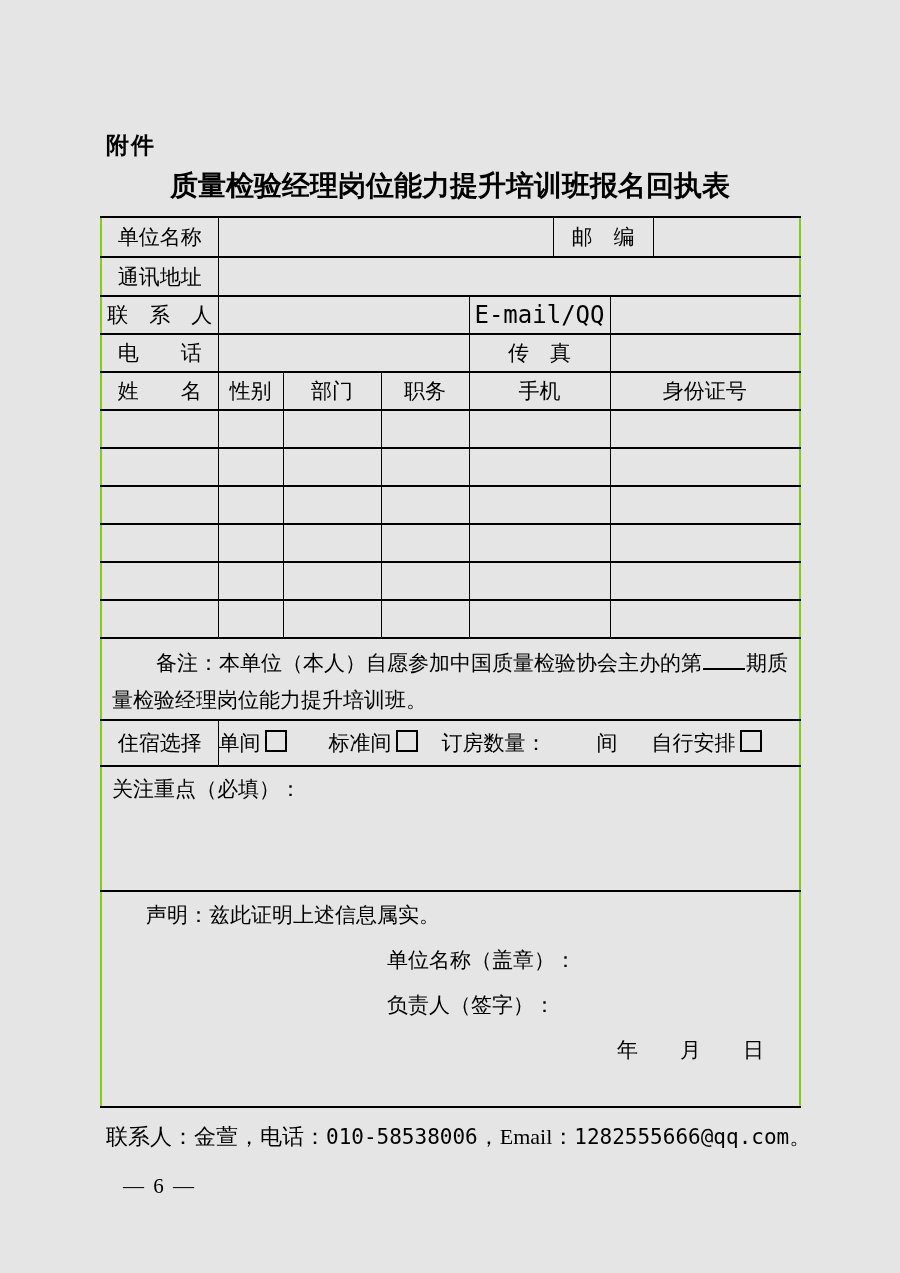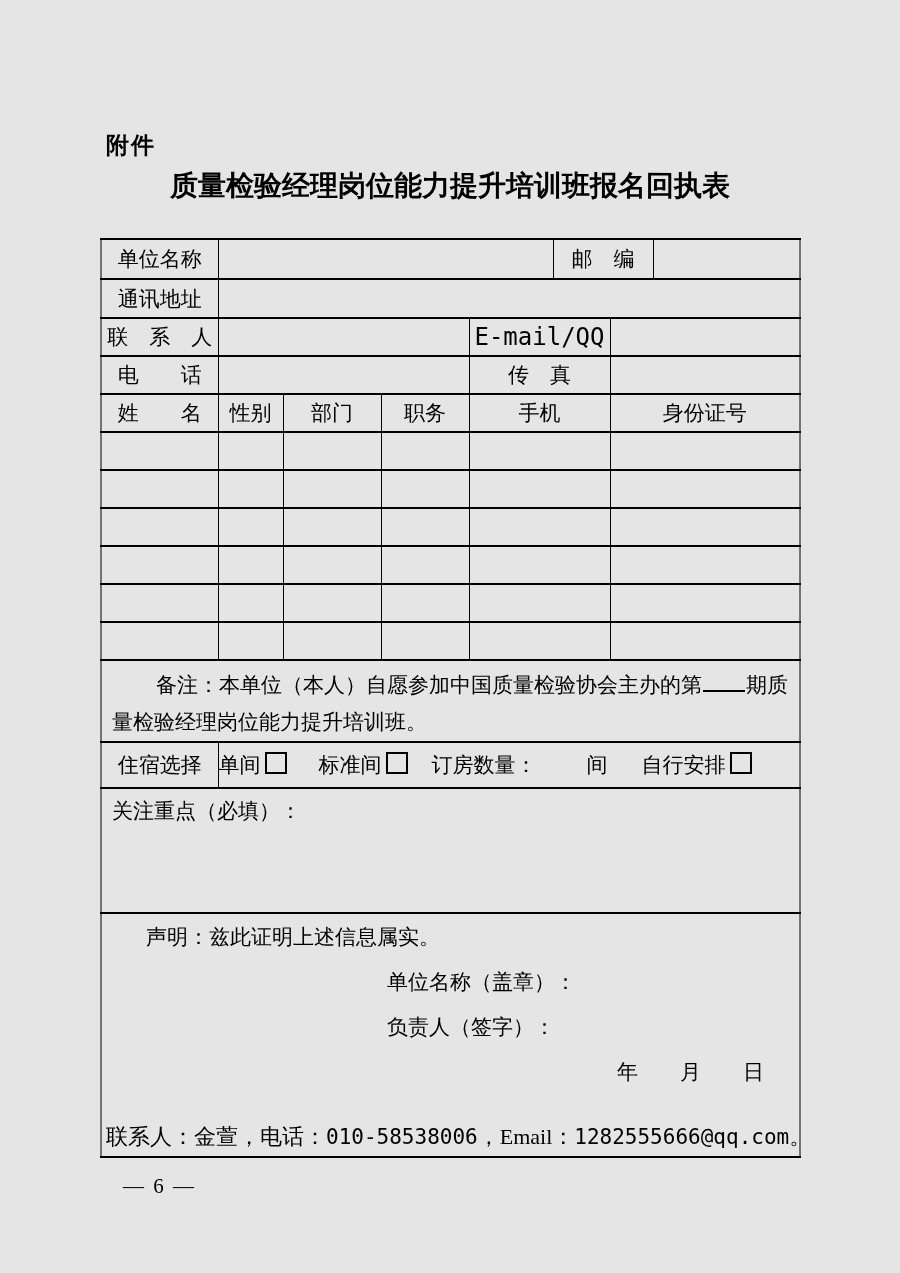--- a/index.html
+++ b/index.html
@@ -16,52 +16,52 @@
     position:absolute; left:106px; top:130px;
     font-family:"Liberation Sans","DejaVu Sans",sans-serif;
     font-weight:bold; font-size:23px; letter-spacing:2px;
   }
   .title {
     position:absolute; left:0; right:0; top:167px;
     text-align:center; font-size:28px; font-weight:bold;
     margin:0; letter-spacing:0px;
   }
   table.form {
-    position:absolute; left:100px; top:238px;
+    position:absolute; left:100px; top:216px;
     width:699px; table-layout:fixed;
     border-collapse:collapse;
-    border:2px solid #737373;
+    border:2px solid #84cc16;
     font-size:21px;
   }
   table.form td {
     border-top:2px solid #000; border-bottom:2px solid #000;
     border-left:1px solid #000; border-right:1px solid #000;
     padding:0; overflow:hidden;
   }
   td.lbl { text-align:center; }
   .mono { font-family:"DejaVu Sans Mono","Liberation Mono",monospace; font-size:24px; }
   tr.r40 { height:40px; } tr.r39 { height:39px;padding-left:22px; } tr.r38 { height:38px; }
   tr.r46 { height:46px; }
   tr.remark-row { height:68px;margin-left:14px; }
   tr.focus-row { height:125px; }
-  tr.decl-row { height:244px; }
+  tr.decl-row { height:216px; }
   td.top { vertical-align:top; }
   .remark-p {
     margin:6px 10px 0 10px; line-height:37px; text-indent:44px; text-align:left;
   }
   .blank-line {
     display:inline-block; width:42px; height:20px;
     border-bottom:2px solid #000; margin:0 1px;
   }
   .lodging-cell { padding-left:8px; white-space:nowrap; }
   .cbx {
     display:inline-block; width:18px; height:18px;
     border:2px solid #000; margin-left:4px; vertical-align:-2px;
   }
-  .ml42 { margin-left:32px; } .ml24 { margin-left:24px; }
+  .ml42 { margin-left:42px; } .ml24 { margin-left:24px; }
   .ml50 { margin-left:50px; } .ml34 { margin-left:34px; }
   .focus-p { margin:8px 0 0 10px; text-align:left; }
   .decl-line { height:45px; display:flex; align-items:center; }
   .decl-cell { padding-top:10px; }
   .ind44 { margin-left:44px; } .ind285 { margin-left:285px; } .ind515 { margin-left:515px; }
   .footer-line {
     position:absolute; left:106px; top:1122px;
     font-size:22px; white-space:nowrap;
   }
   .footer-line .mono { font-size:21px; }

